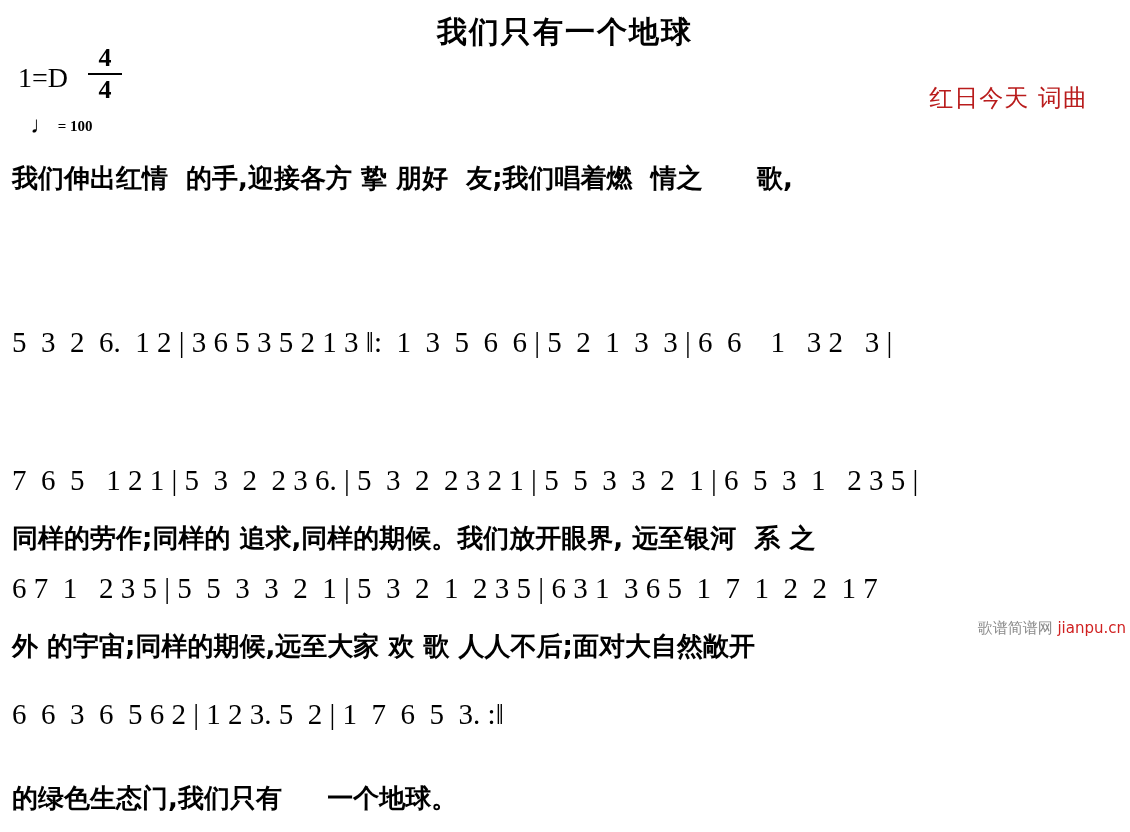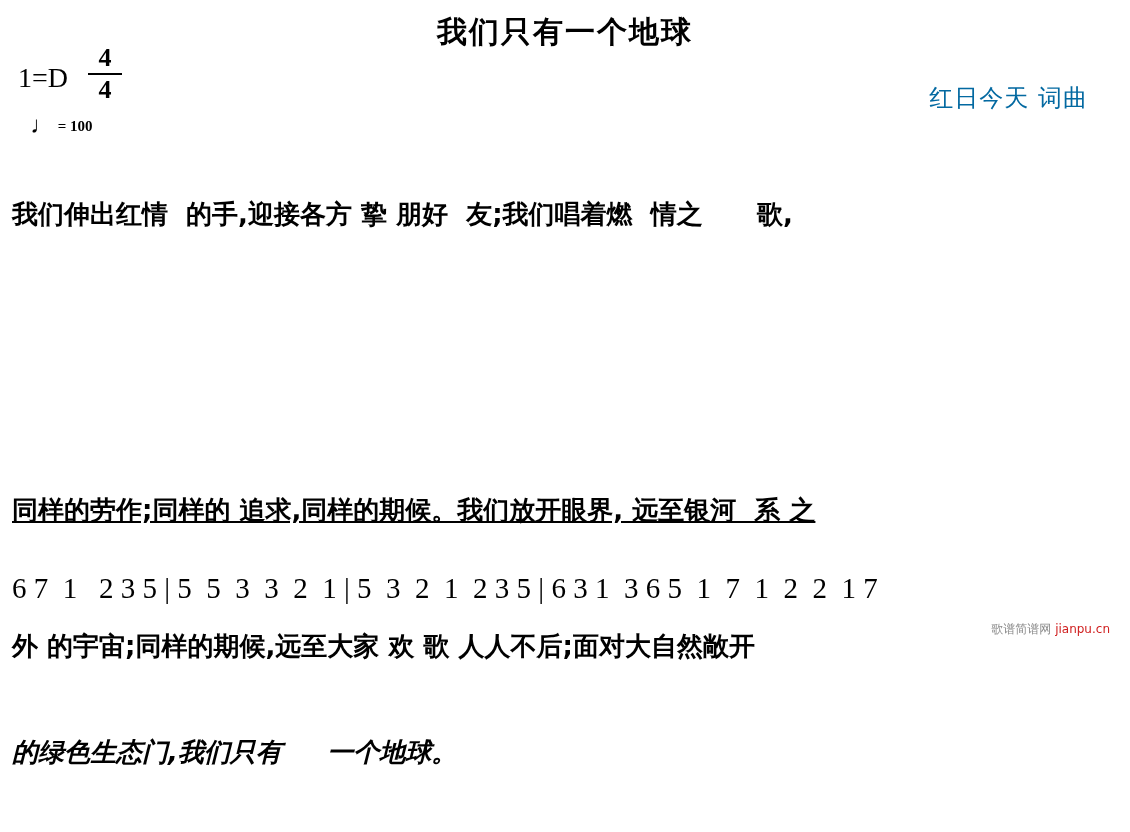--- a/index.html
+++ b/index.html
@@ -69,21 +69,21 @@
     font-size: 24px;
     vertical-align: -2px;
   }
   .composer {
     position: absolute;
     right: 42px;
     top: 82px;
     font-size: 24px;
     font-family: "DejaVu Sans", sans-serif;
     letter-spacing: 1px;
-    color: #0369a1;
+    color: #b91c1c;
     text-align: center;
   }
   .system {
     position: absolute;
     left: 12px;
     width: 1106px;
   }
   .notes-row {
     font-size: 29px;
     font-family: "Liberation Serif", serif;
@@ -96,23 +96,23 @@
     font-size: 26px;
     font-family: "DejaVu Sans", sans-serif;
     white-space: pre;
     letter-spacing: 0px;
     height: 42px;
     line-height: 40px;
     font-weight: bold;
   }
   .watermark {
     position: absolute;
-    right: 20px;
+    right: 4px;
     bottom: 6px;
-    font-size: 12px;
+    font-size: 15px;
     font-family: "DejaVu Sans", sans-serif;
     color: #8a8a8a;
   }
   .watermark .red {
     color: #d02020;
   }
 </style>
 </head>
 <body>
 
@@ -128,36 +128,39 @@
   </div>
 
   <div class="tempo">
     <span class="note-glyph">♩</span>
     <span>= 100</span>
   </div>
 
   <div class="composer">红日今天 词曲</div>
 
   <div class="system" style="top:158px;">
-    <div class="lyrics-row" style="margin-top:36px;">我们伸出红情  的手,迎接各方 挚 朋好  友;我们唱着燃  情之      歌,</div>
+    <div class="lyrics-row" style="">我们伸出红情  的手,迎接各方 挚 朋好  友;我们唱着燃  情之      歌,</div>
   </div>
 
   <div class="system" style="top:320px;">
+    <div class="notes-row">5  3  2  6.  1 2 | 3 6 5 3 5 2 1 3 ‖:  1  3  5  6  6 | 5  2  1  3  3 | 6  6    1   3 2   3 |</div>
   </div>
 
   <div class="system" style="top:458px;">
-    <div class="lyrics-row" style="margin-top:32px;text-decoration:underline;">同样的劳作;同样的 追求,同样的期候。我们放开眼界, 远至银河  系 之</div>
+    <div class="notes-row">7  6  5   1 2 1 | 5  3  2  2 3 6. | 5  3  2  2 3 2 1 | 5  5  3  3  2  1 | 6  5  3  1   2 3 5 |</div>
+    <div class="lyrics-row" style="margin-top:14px;">同样的劳作;同样的 追求,同样的期候。我们放开眼界, 远至银河  系 之</div>
   </div>
 
   <div class="system" style="top:566px;">
     <div class="notes-row">6 7  1   2 3 5 | 5  5  3  3  2  1 | 5  3  2  1  2 3 5 | 6 3 1  3 6 5  1  7  1  2  2  1 7</div>
     <div class="lyrics-row" style="margin-top:14px;">外 的宇宙;同样的期候,远至大家 欢 歌 人人不后;面对大自然敞开</div>
   </div>
 
   <div class="system" style="top:692px;">
-    <div class="lyrics-row" style="margin-top:40px;font-style:italic;">的绿色生态门,我们只有     一个地球。</div>
+    <div class="notes-row">6  6  3  6  5 6 2 | 1 2 3. 5  2 | 1  7  6  5  3. :‖</div>
+    <div class="lyrics-row" style="margin-top:40px;">的绿色生态门,我们只有     一个地球。</div>
   </div>
 
   <div class="watermark">
     <span>歌谱简谱网 </span><span class="red">jianpu.cn</span>
   </div>
 
 </div>
 
 </body></html>

